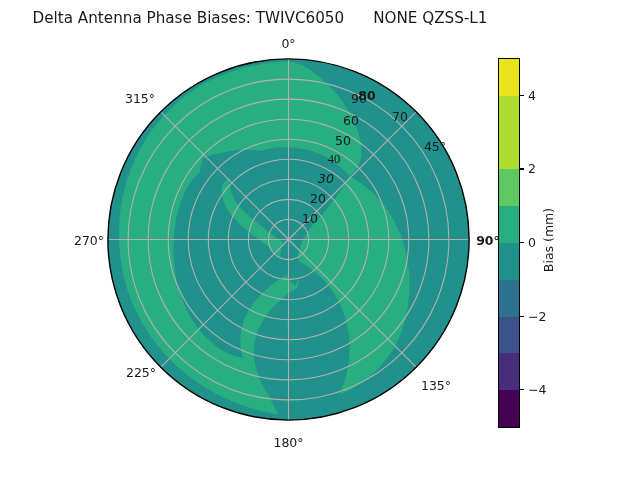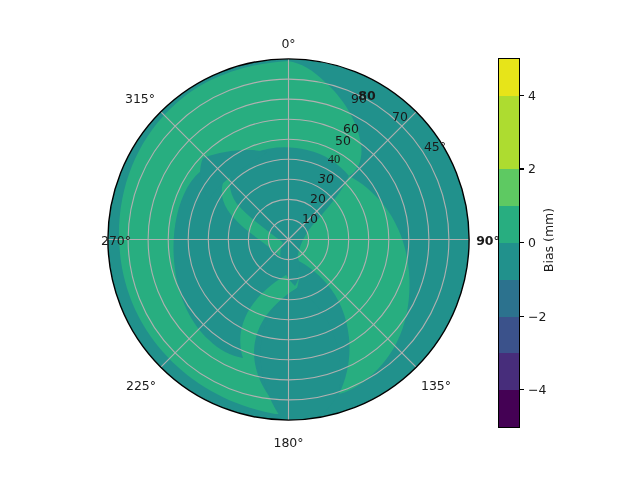--- a/index.html
+++ b/index.html
@@ -100,20 +100,21 @@
     transform: translate(-50%, -50%) rotate(-90deg);
     transform-origin: center center;
     white-space: nowrap;
   }
 </style>
 </head>
 <body>
 
 <div id="figure">
 
+  <div id="chart-title">Delta Antenna Phase Biases: TWIVC6050      NONE QZSS-L1</div>
 
   <div id="polar-axes">
     <svg id="polar-svg" width="363" height="363" viewBox="0 0 363 363">
       <defs>
         <clipPath id="diskClip">
           <circle cx="181.5" cy="181.5" r="180.5"></circle>
         </clipPath>
       </defs>
 
       <g clip-path="url(#diskClip)">
@@ -205,30 +206,30 @@
       </g>
 
       <circle cx="181.5" cy="181.5" r="180.6" fill="none" stroke="#000000" stroke-width="1.4"></circle>
     </svg>
 
     <div class="theta-label" style="left:181.5px; top:-15px;">0°</div>
     <div class="theta-label" style="left:328px; top:40px;margin-top:48px;">45°</div>
     <div class="theta-label" style="left:381px; top:181.5px;font-weight:bold;">90°</div>
     <div class="theta-label" style="left:329px; top:327px;text-align:center;">135°</div>
     <div class="theta-label" style="left:181.5px; top:384px;">180°</div>
-    <div class="theta-label" style="left:34px; top:327px;">225°</div>
-    <div class="theta-label" style="left:-18px; top:181.5px;margin-left:27px;">270°</div>
+    <div class="theta-label" style="left:34px; top:314px;">225°</div>
+    <div class="theta-label" style="left:-18px; top:181.5px;">270°</div>
     <div class="theta-label" style="left:33px; top:40px;">315°</div>
 
     <div class="r-label" style="left:203px; top:160px;">10</div>
     <div class="r-label" style="left:211px; top:140px;">20</div>
     <div class="r-label" style="left:219px; top:120px;font-style:italic;">30</div>
     <div class="r-label" style="left:227px; top:101px;font-family:Liberation Serif, serif;">40</div>
     <div class="r-label" style="left:236px; top:82px;">50</div>
-    <div class="r-label" style="left:244px; top:70px;text-align:right;">60</div>
+    <div class="r-label" style="left:244px; top:62px;text-align:right;">60</div>
     <div class="r-label" style="left:252px; top:58px;margin-left:41px;">70</div>
     <div class="r-label" style="left:260px; top:37px;font-weight:bold;">80</div>
     <div class="r-label" style="left:252px; top:4px;margin-top:36px;">90</div>
   </div>
 
   <div id="colorbar-wrap">
     <div id="colorbar">
         <div class="cb-band" style="background: rgb(231, 228, 25); height: 10%;"></div>
         <div class="cb-band" style="background: rgb(173, 220, 48); height: 10%;"></div>
         <div class="cb-band" style="background: rgb(173, 220, 48); height: 10%;"></div>

